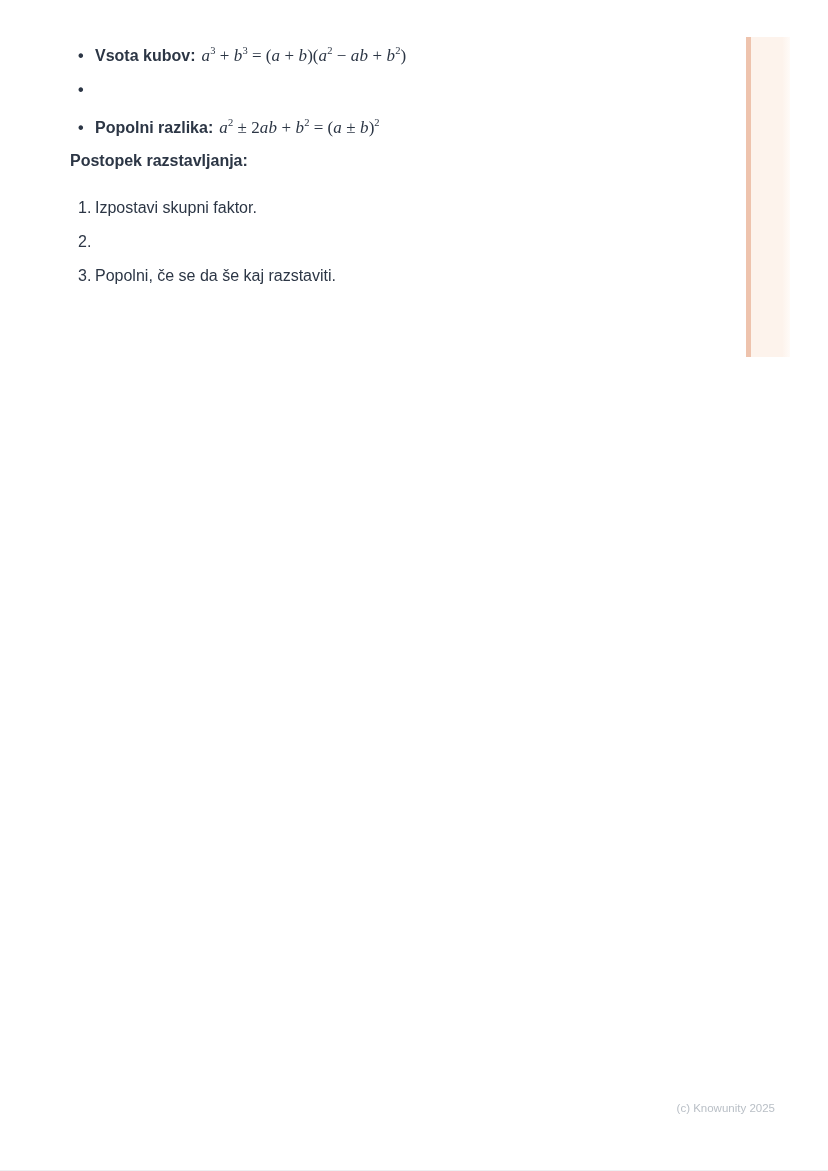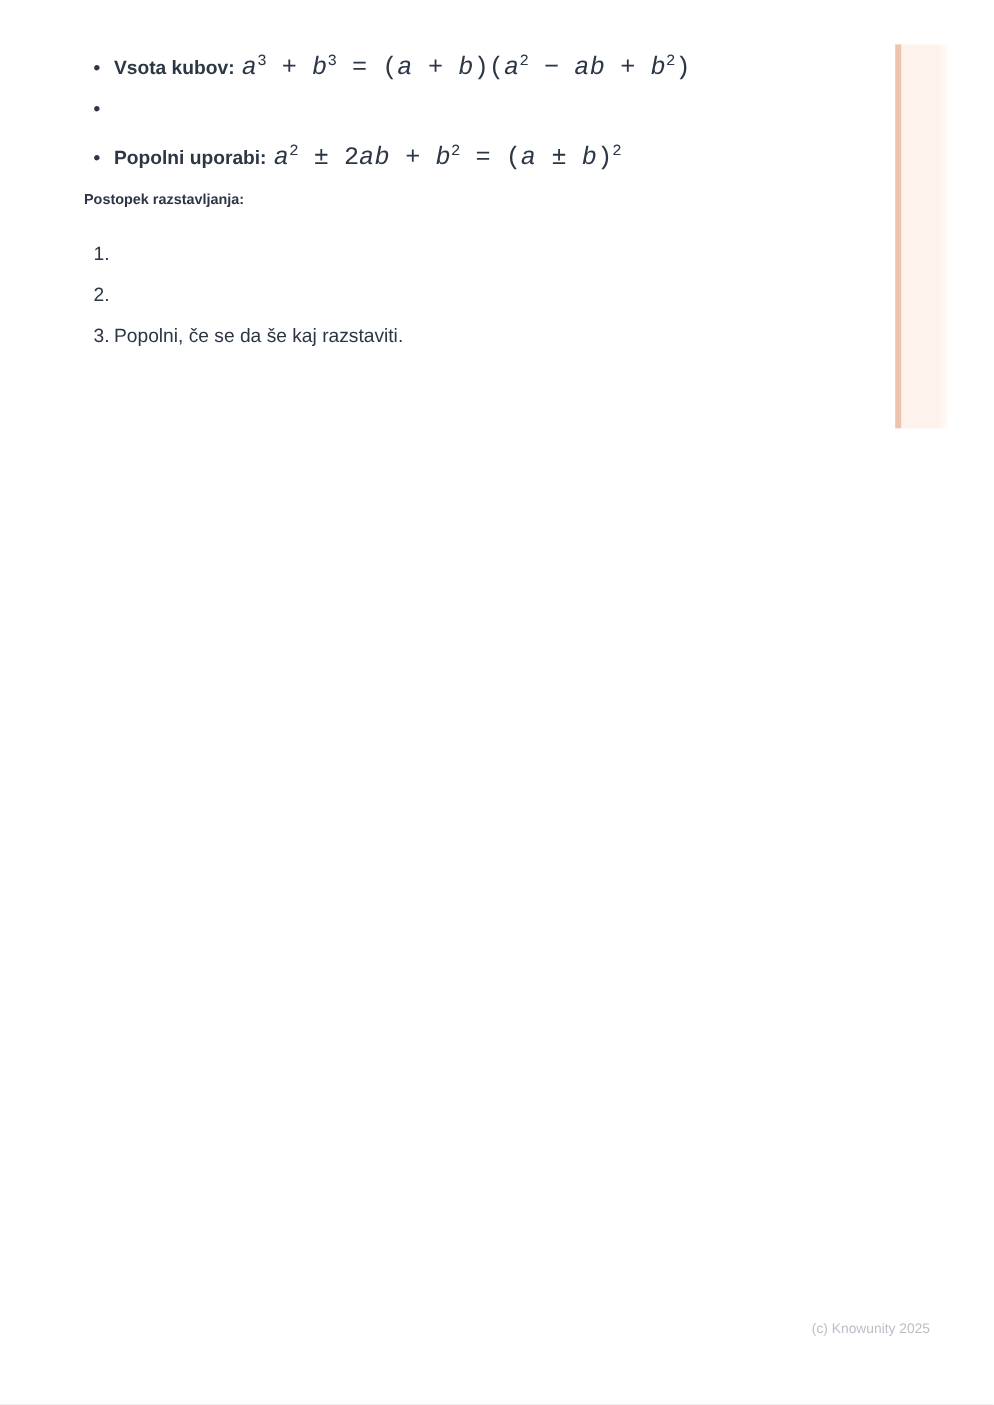--- a/index.html
+++ b/index.html
@@ -29,29 +29,29 @@
   .bullet {
     width: 17px; flex: 0 0 17px;
     font-size: 16px; font-weight: bold;
   }
   .formula-label {
     font-weight: bold;
     font-size: 16px;
     margin-right: 6px;
   }
   .math {
-    font-family: Liberation Mono, monospace;
-    font-size: 21px;
+    font-family: Liberation Serif, serif;
+    font-size: 17px;
   }
   .math i { font-style: italic; letter-spacing: 0.3px; }
   .math sup { font-size: 0.62em; }
 
   
   .section-heading {
-    font-size: 12px;
+    font-size: 16px;
     font-weight: bold;
     line-height: 20px;
     margin: 10px 0 23px 0;
   }
 
   
   .steps { list-style: none; margin-left: 8px; }
   .steps li {
     display: flex;
     margin-bottom: 6px;
@@ -92,29 +92,30 @@
     <ul class="formulas">
       <li>
         <span class="bullet">•</span>
         <span><strong class="formula-label">Vsota kubov:</strong><span class="math"><i>a</i><sup>3</sup> + <i>b</i><sup>3</sup> = (<i>a</i> + <i>b</i>)(<i>a</i><sup>2</sup> − <i>a</i><i>b</i> + <i>b</i><sup>2</sup>)</span></span>
       </li>
       <li>
         <span class="bullet">•</span>
       </li>
       <li>
         <span class="bullet">•</span>
-        <span><strong class="formula-label">Popolni uporabi:</strong><span class="math"><i>a</i><sup>2</sup> ± 2<i>a</i><i>b</i> + <i>b</i><sup>2</sup> = (<i>a</i> ± <i>b</i>)<sup>2</sup></span></span>
+        <span><strong class="formula-label">Popolni razlika:</strong><span class="math"><i>a</i><sup>2</sup> ± 2<i>a</i><i>b</i> + <i>b</i><sup>2</sup> = (<i>a</i> ± <i>b</i>)<sup>2</sup></span></span>
       </li>
     </ul>
 
     <h3 class="section-heading">Postopek razstavljanja:</h3>
 
     <ol class="steps">
       <li>
         <span class="step-number">1.</span>
+        <span class="step-text">Izpostavi skupni faktor.</span>
       </li>
       <li>
         <span class="step-number">2.</span>
       </li>
       <li>
         <span class="step-number">3.</span>
         <span class="step-text">Popolni, če se da še kaj razstaviti.</span>
       </li>
     </ol>
 

